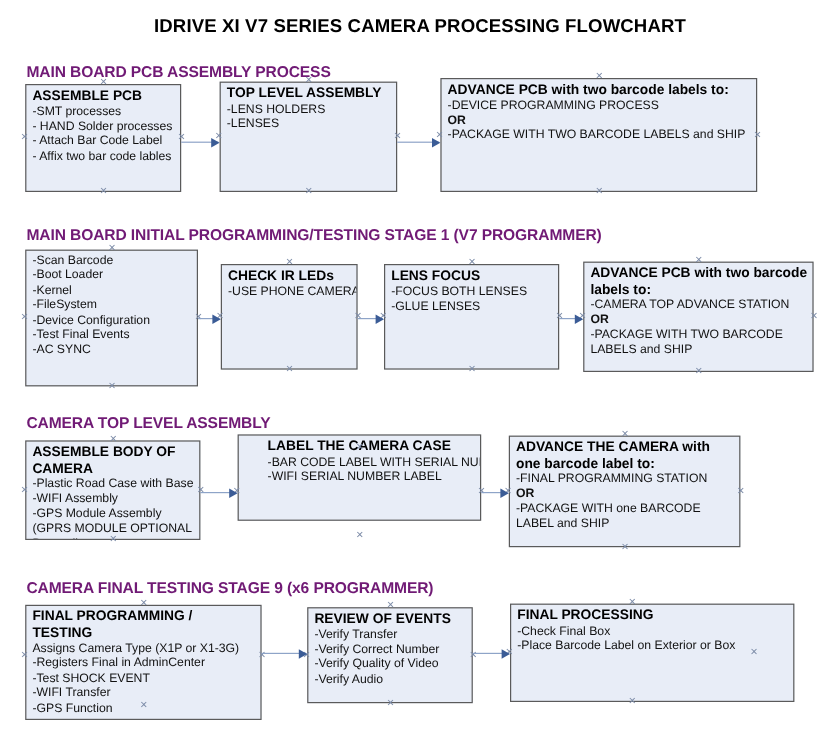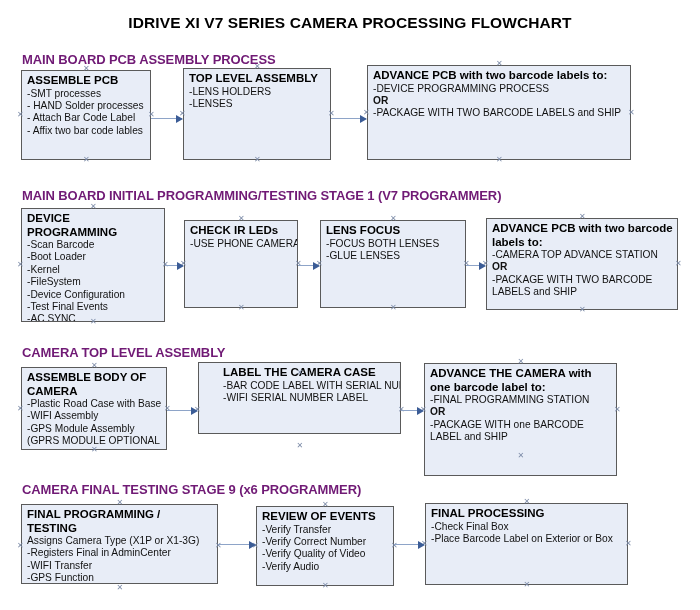--- a/index.html
+++ b/index.html
@@ -123,21 +123,20 @@
         <div class="n-line">-LENSES</div>
       </div>
       <div class="node" style="left: 367px; top: 65px; width: 264px; height: 95px;">
         <div class="n-title">ADVANCE PCB with two barcode labels to:</div>
         <div class="n-line">-DEVICE PROGRAMMING PROCESS</div>
         <div class="n-line b">OR</div>
         <div class="n-line">-PACKAGE WITH TWO BARCODE LABELS and SHIP</div>
       </div>
       <div class="section-title" style="left: 22px; top: 188px;">MAIN BOARD INITIAL PROGRAMMING/TESTING STAGE 1 (V7 PROGRAMMER)</div>
       <div class="node" style="left: 21px; top: 208px; width: 144px; height: 114px;">
-        <div class="n-title">DEVICE PROGRAMMING</div>
         <div class="n-line">-Scan Barcode</div>
         <div class="n-line">-Boot Loader</div>
         <div class="n-line">-Kernel</div>
         <div class="n-line">-FileSystem</div>
         <div class="n-line">-Device Configuration</div>
         <div class="n-line">-Test Final Events</div>
         <div class="n-line">-AC SYNC</div>
       </div>
       <div class="node" style="left: 184px; top: 220px; width: 114px; height: 88px;">
         <div class="n-title">CHECK IR LEDs</div>
@@ -161,42 +160,43 @@
         <div class="n-line wrap">-WIFI Assembly</div>
         <div class="n-line wrap">-GPS Module Assembly</div>
         <div class="n-line wrap">(GPRS MODULE OPTIONAL</div>
         <div class="n-line wrap">Depending on camera version)</div>
       </div>
       <div class="node" style="left: 198px; top: 362px; width: 203px; height: 72px; padding-left: 24px;">
         <div class="n-title">LABEL THE CAMERA CASE</div>
         <div class="n-line">-BAR CODE LABEL WITH SERIAL NUMBER</div>
         <div class="n-line">-WIFI SERIAL NUMBER LABEL</div>
       </div>
-      <div class="node" style="left: 424px; top: 363px; width: 193px; height: 113px;">
+      <div class="node" style="left: 424px; top: 363px; width: 193px; height: 93px;">
         <div class="n-title">ADVANCE THE CAMERA with one barcode label to:</div>
         <div class="n-line wrap">-FINAL PROGRAMMING STATION</div>
         <div class="n-line b wrap">OR</div>
         <div class="n-line wrap">-PACKAGE WITH one BARCODE LABEL and SHIP</div>
       </div>
       <div class="section-title" style="left: 22px; top: 482px;">CAMERA FINAL TESTING STAGE 9 (x6 PROGRAMMER)</div>
-      <div class="node" style="left: 21px; top: 504px; width: 197px; height: 80px;">
+      <div class="node" style="left: 21px; top: 504px; width: 197px; height: 96px;">
         <div class="n-title">FINAL PROGRAMMING / TESTING</div>
         <div class="n-line">Assigns Camera Type (X1P or X1-3G)</div>
         <div class="n-line">-Registers Final in AdminCenter</div>
+        <div class="n-line">-Test SHOCK EVENT</div>
         <div class="n-line">-WIFI Transfer</div>
         <div class="n-line">-GPS Function</div>
       </div>
       <div class="node" style="left: 256px; top: 506px; width: 138px; height: 80px;">
         <div class="n-title">REVIEW OF EVENTS</div>
         <div class="n-line">-Verify Transfer</div>
         <div class="n-line">-Verify Correct Number</div>
         <div class="n-line">-Verify Quality of Video</div>
         <div class="n-line">-Verify Audio</div>
       </div>
-      <div class="node" style="left: 425px; top: 503px; width: 203px; height: 82px;">
+      <div class="node" style="left: 425px; top: 503px; width: 237px; height: 82px;">
         <div class="n-title">FINAL PROCESSING</div>
         <div class="n-line"> -Check Final Box</div>
         <div class="n-line">-Place Barcode Label on Exterior or Box</div>
       </div>
     </div>
   <div id="connectors-root">
       <div class="handle" style="left: 83px; top: 65px;">✕</div>
       <div class="handle" style="left: 83px; top: 156px;">✕</div>
       <div class="handle" style="left: 17px; top: 111px;">✕</div>
       <div class="handle" style="left: 148px; top: 111px;">✕</div>

